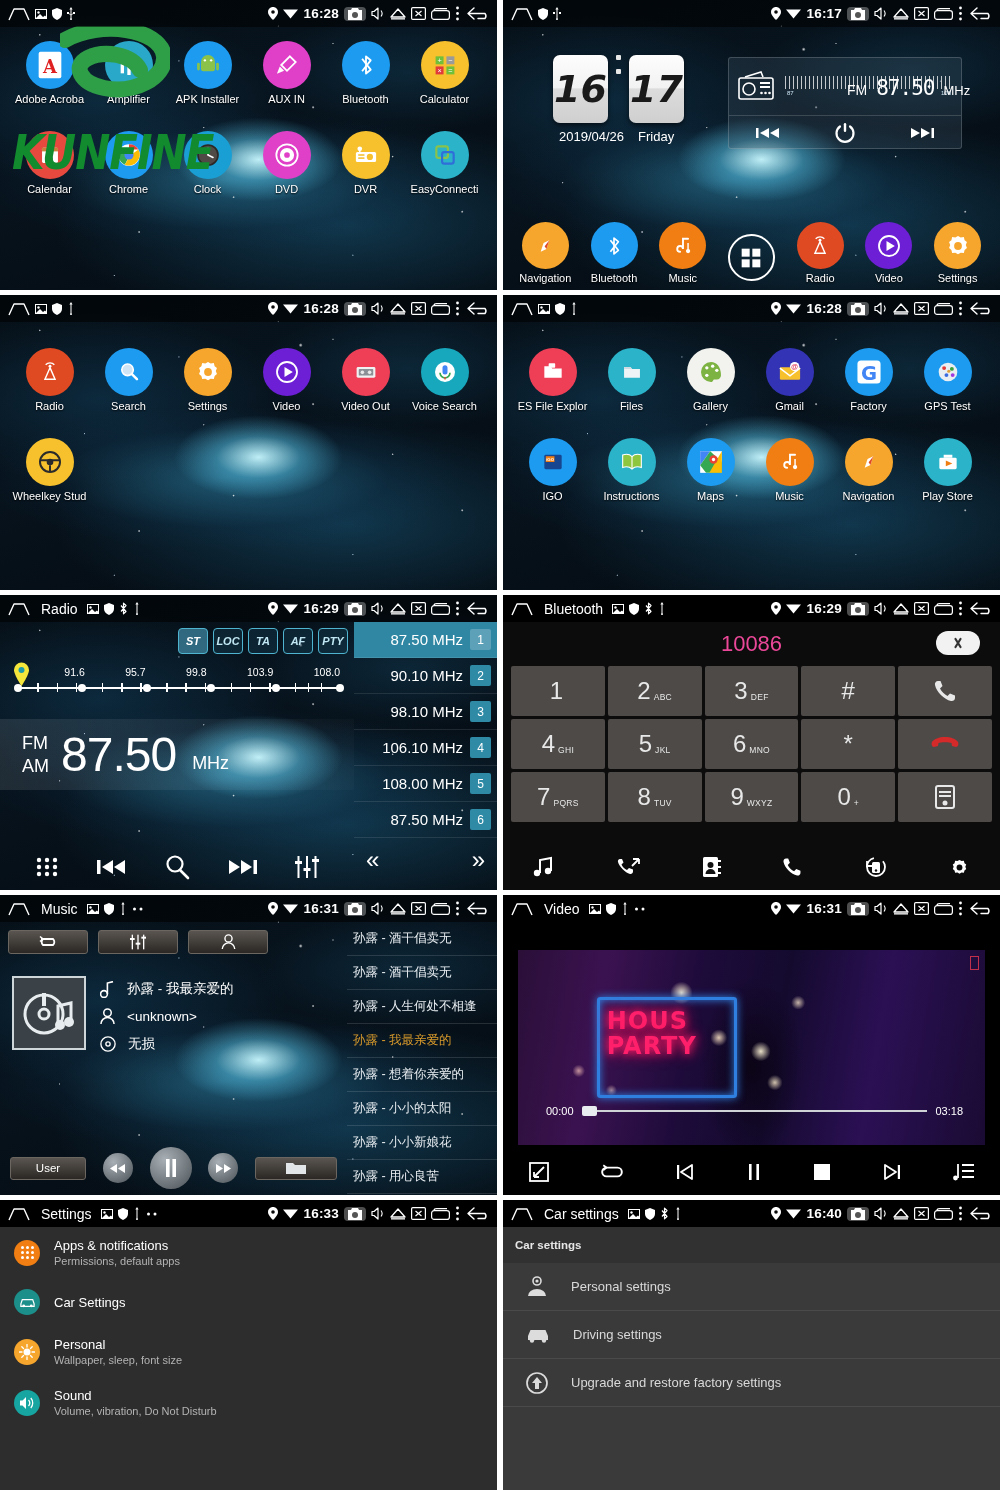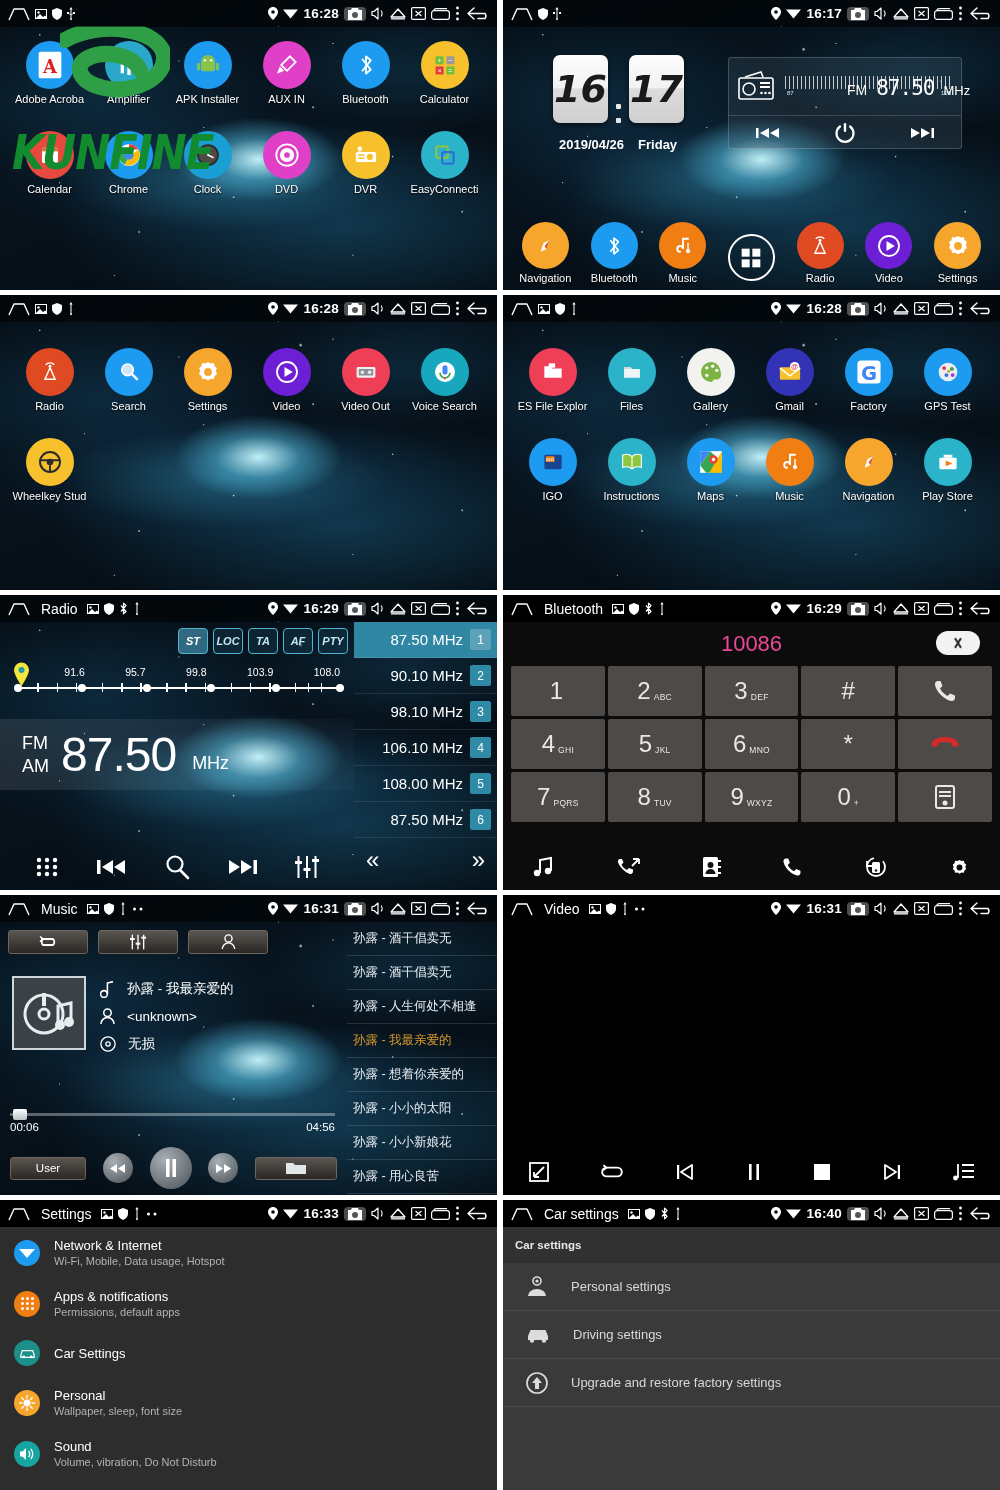--- a/index.html
+++ b/index.html
@@ -88,32 +88,32 @@
     position:absolute; left:12px; top:128px; z-index:4;
     font-size:42px; font-weight:700; font-style:italic;
     color:#128a2e; letter-spacing:-1px;
     font-family:"DejaVu Sans", sans-serif;
     transform:scaleY(1.15);
     pointer-events:none;
   }
 
   
   .flipclock{ position:absolute; left:50px; top:55px; z-index:3; }
-  .fcrow{ display:flex; gap:8px; align-items:flex-end;}
+  .fcrow{ display:flex; gap:8px; align-items:flex-start;}
   .fcbox{
     width:55px;height:68px;border-radius:7px;
     background:linear-gradient(180deg,#fdfdfd 0%,#f2f2f2 48%,#dcdcdc 50%,#cfcfcf 100%);
     color:#1a1a1a; font-size:38px; font-style:italic; font-weight:700;
     display:flex;align-items:center;justify-content:center;
     box-shadow:0 2px 5px rgba(0,0,0,.6);
     font-family:"DejaVu Sans", sans-serif;
   }
   .fcsep{ display:flex;flex-direction:column;gap:9px; }
   .fcsep i{ width:5px;height:5px;background:#e8e8e8;display:block;border-radius:1px;}
-  .fcdate{ margin-top:14px; color:#fff; font-size:13px; display:flex;gap:14px; padding-left:6px;font-weight:bold;}
+  .fcdate{ margin-top:6px; color:#fff; font-size:13px; display:flex;gap:14px; padding-left:6px;}
 
   .radiowidget{
     position:absolute; left:225px; top:57px; width:234px; height:92px; z-index:3;
     background:rgba(60,80,95,.32);
     border:1px solid rgba(255,255,255,.18);
     border-radius:3px;
   }
   .rw-top{ height:58px; display:flex; align-items:center; padding:0 8px; gap:8px;
            border-bottom:1px solid rgba(255,255,255,.16); }
   .rw-scale{ flex:1; padding-bottom:2px;}
@@ -1471,29 +1471,20 @@
           <div class="mu-line">
             <svg width="16" height="16" viewBox="0 0 18 18">
                 <circle cx="9" cy="9" r="8" fill="none" stroke="#fff" stroke-width="1.5"></circle>
                 <circle cx="9" cy="9" r="2.4" fill="none" stroke="#fff" stroke-width="1.5"></circle>
               </svg>
             <span>无损</span>
           </div>
         </div>
       </div>
 
-      <div class="mu-prog">
-        <div class="mu-bar">
-            <div class="mu-knob"></div>
-          </div>
-        <div class="mu-times">
-          <span>00:06</span>
-          <span>04:56</span>
-        </div>
-      </div>
 
       <div class="mu-ctrls">
         <div class="mu-user">User</div>
         <div class="mu-round">
           <svg width="16" height="11" viewBox="0 0 16 11">
               <path d="M7 1 L0 5.5 L7 10Z" fill="#fff"></path>
               <path d="M15 1 L8 5.5 L15 10Z" fill="#fff"></path>
             </svg>
         </div>
         <div class="mu-round big">
@@ -1586,20 +1577,36 @@
           <circle cx="2.5" cy="2" r="1.4" fill="#fff"></circle>
           <circle cx="2.5" cy="7.5" r="1.4" fill="#fff"></circle>
           <circle cx="2.5" cy="13" r="1.4" fill="#fff"></circle>
         </svg>
       <svg class="i" width="26" height="15" viewBox="0 0 26 15">
           <path d="M9 2 L3 7.5 L9 13 M3.5 7.5 H20 a4 4 0 0 1 0 5 H13" fill="none" stroke="#fff" stroke-width="1.4" stroke-linecap="round" stroke-linejoin="round"></path>
         </svg>
     </div>
 
     <div class="vi-body">
+      <div class="vi-frame">
+        <div class="vi-scene"></div>
+        <div class="vi-neon"></div>
+        <div class="vi-neontext">
+          <div>HOUS</div>
+          <div>PARTY</div>
+        </div>
+        <div class="vi-watermark"></div>
+        <div class="vi-prog">
+          <span class="t">00:00</span>
+          <div class="vi-track">
+              <div class="vi-knob"></div>
+            </div>
+          <span class="t">03:18</span>
+        </div>
+      </div>
 
       <div class="vi-ctrls">
         <svg width="20" height="20" viewBox="0 0 20 20">
             <rect x="1" y="1" width="18" height="18" fill="none" stroke="#fff" stroke-width="1.8"></rect>
             <path d="M15 5 L5 15 M5 15 H10 M5 15 V10" stroke="#fff" stroke-width="1.8" fill="none"></path>
           </svg>
         <svg width="24" height="16" viewBox="0 0 22 14">
             <path d="M4 3 H16 a4 4 0 0 1 0 8 H6 a4 4 0 0 1 0 -8" fill="none" stroke="#fff" stroke-width="1.8"></path>
             <path d="M3 .8 L6 3 L3 5.4" fill="none" stroke="#fff" stroke-width="1.6"></path>
           </svg>
@@ -1685,31 +1692,20 @@
           <circle cx="2.5" cy="2" r="1.4" fill="#fff"></circle>
           <circle cx="2.5" cy="7.5" r="1.4" fill="#fff"></circle>
           <circle cx="2.5" cy="13" r="1.4" fill="#fff"></circle>
         </svg>
       <svg class="i" width="26" height="15" viewBox="0 0 26 15">
           <path d="M9 2 L3 7.5 L9 13 M3.5 7.5 H20 a4 4 0 0 1 0 5 H13" fill="none" stroke="#fff" stroke-width="1.4" stroke-linecap="round" stroke-linejoin="round"></path>
         </svg>
     </div>
 
     <div class="set-body">
-      <div class="set-row">
-        <div class="set-ic" style="background:#1d9bf0">
-          <svg width="16" height="12" viewBox="0 0 16 12">
-              <path d="M0 2 L8 11 L16 2Z" fill="#fff"></path>
-            </svg>
-        </div>
-        <div>
-          <div class="set-t">Network &amp; Internet</div>
-          <div class="set-s">Wi-Fi, Mobile, Data usage, Hotspot</div>
-        </div>
-      </div>
       <div class="set-row">
         <div class="set-ic" style="background:#f07e12">
           <svg width="15" height="15" viewBox="0 0 15 15">
               <circle cx="2.5" cy="2.5" r="1.5" fill="#fff"></circle>
               <circle cx="7.5" cy="2.5" r="1.5" fill="#fff"></circle>
               <circle cx="12.5" cy="2.5" r="1.5" fill="#fff"></circle>
               <circle cx="2.5" cy="7.5" r="1.5" fill="#fff"></circle>
               <circle cx="7.5" cy="7.5" r="1.5" fill="#fff"></circle>
               <circle cx="12.5" cy="7.5" r="1.5" fill="#fff"></circle>
               <circle cx="2.5" cy="12.5" r="1.5" fill="#fff"></circle>

